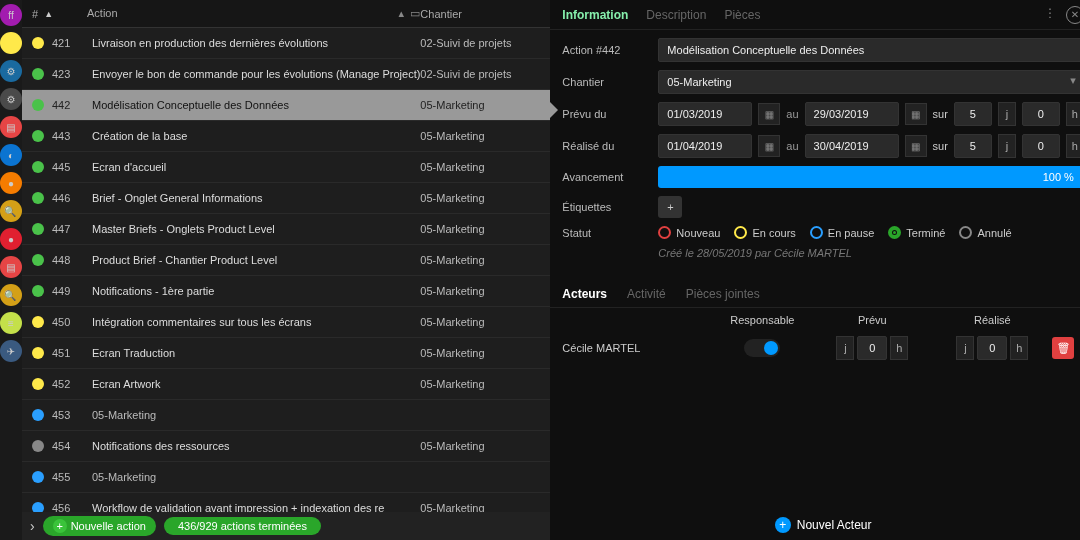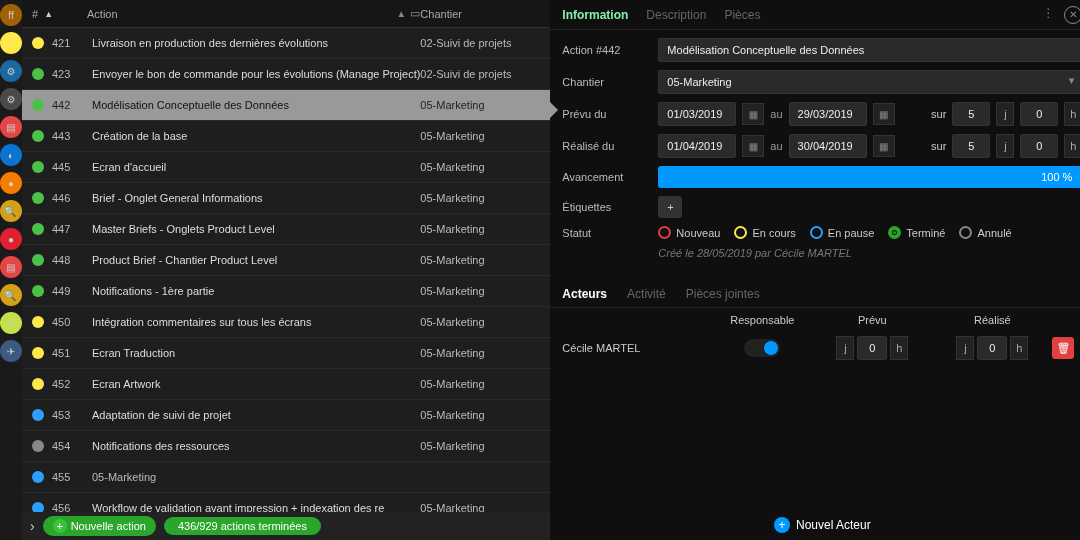--- a/index.html
+++ b/index.html
@@ -2,21 +2,21 @@
 <html><head>
 <meta charset="utf-8">
 <style>
 *{box-sizing:border-box;margin:0;padding:0;font-family:Arial,Helvetica,sans-serif}
 body{background:#000;color:#ccc;font-size:12px;width:1080px;height:540px;overflow:hidden;display:flex}
 .rail{width:30px;background:#1a1a1a;display:flex;flex-direction:column;align-items:center;padding-top:4px;gap:6px}
 .rail-icon{width:22px;height:22px;border-radius:50%;display:flex;align-items:center;justify-content:center;font-size:10px}
 .list-panel{width:575px;background:#1e1e1e;display:flex;flex-direction:column;position:relative}
 .list-header{display:flex;align-items:center;height:28px;background:#161616;color:#aaa;padding:0 10px;font-size:11px;border-bottom:1px solid #333}
 .hcol-num{width:55px;display:flex;align-items:center;gap:6px}
-.hcol-act{flex:1;display:flex;align-items:center;gap:8px}
+.hcol-act{flex:1;display:flex;gap:8px}
 .hcol-ch{width:120px}
 .sort-icons{margin-left:auto;display:flex;gap:6px;color:#888}
 .up{font-size:9px;color:#ccc}
 .rows{flex:1;overflow:hidden}
 .row{display:flex;align-items:center;height:31px;padding:0 10px;border-bottom:1px solid #2a2a2a;font-size:11px;color:#ddd;cursor:pointer}
 .row.sel{background:#999;color:#111}
 .dot{width:12px;height:12px;border-radius:50%;flex-shrink:0}
 .rnum{width:40px;margin-left:8px;color:#bbb}
 .row.sel .rnum{color:#222}
 .ract{flex:1;white-space:nowrap;overflow:hidden;text-overflow:ellipsis}
@@ -33,21 +33,21 @@
 .tabs-top .active{color:#86efac;font-weight:bold}
 .tabs-top .right{margin-left:auto;display:flex;gap:10px;color:#888}
 .circle-x{width:18px;height:18px;border:1.5px solid #888;border-radius:50%;display:flex;align-items:center;justify-content:center;font-size:10px}
 .form{padding:8px 12px;display:grid;grid-template-columns:88px 1fr;row-gap:8px;column-gap:8px;font-size:11px;align-items:center}
 .flabel{color:#bbb}
 .input{background:#2a2a2a;border:1px solid #333;color:#eee;height:24px;padding:0 8px;border-radius:2px;font-size:11px}
 .input.full{width:100%}
 .select{position:relative}
 .select::after{content:"▾";position:absolute;right:8px;top:4px;color:#888}
 .date-row{display:flex;align-items:center;gap:6px}
-.date-row .input{width:78px}
+.date-row .input{width:94px}
 .cal{width:22px;height:22px;border:1px solid #333;background:#222;display:flex;align-items:center;justify-content:center;color:#888;font-size:10px}
 .au{color:#999;font-size:11px}
 .sur{margin-left:auto;display:flex;align-items:center;gap:6px}
 .sur .input{width:38px;text-align:center}
 .unit{width:18px;text-align:center;color:#aaa;background:#222;border:1px solid #333;height:24px;display:flex;align-items:center;justify-content:center}
 .progress-bar{height:22px;background:#0099ff;border-radius:3px;display:flex;align-items:center;justify-content:flex-end;padding:0 10px;color:#fff;font-size:11px}
 .tag-add{width:24px;height:22px;background:#333;border-radius:3px;display:flex;align-items:center;justify-content:center;color:#ccc}
 .status-row{display:flex;gap:14px;align-items:center}
 .st{display:flex;align-items:center;gap:5px;color:#ccc;font-size:11px}
 .ring{width:13px;height:13px;border-radius:50%;border:2px solid}
@@ -65,21 +65,21 @@
 .mini-inputs{display:flex;gap:3px;justify-content:center}
 .mini-inputs .input{width:30px;text-align:center}
 .trash{width:22px;height:22px;background:#e04040;border-radius:3px;display:flex;align-items:center;justify-content:center;color:#fff;font-size:11px}
 .detail-footer{margin-top:auto;height:30px;display:flex;align-items:center;justify-content:center;gap:6px;color:#fff;font-size:12px}
 .plus-blue{width:16px;height:16px;border-radius:50%;background:#0099ff;display:flex;align-items:center;justify-content:center;font-size:12px;color:#fff}
 </style>
 </head>
 <body>
 
 <div class="rail">
-    <div class="rail-icon" style="background: #a16207;">ff</div>
+    <div class="rail-icon" style="background: #a21caf;">ff</div>
     <div class="rail-icon" style="background: rgb(255, 233, 74);"></div>
     <div class="rail-icon" style="background: rgb(26, 106, 160);">⚙</div>
     <div class="rail-icon" style="background: rgb(74, 74, 74);">⚙</div>
     <div class="rail-icon" style="background: rgb(230, 69, 69);">▤</div>
     <div class="rail-icon" style="background: rgb(11, 116, 209);">◐</div>
     <div class="rail-icon" style="background: rgb(245, 124, 0);">●</div>
     <div class="rail-icon" style="background: rgb(212, 160, 23);">🔍</div>
     <div class="rail-icon" style="background: rgb(224, 32, 48);">●</div>
     <div class="rail-icon" style="background: rgb(230, 69, 69);">▤</div>
     <div class="rail-icon" style="background: rgb(212, 160, 23);">🔍</div>
@@ -171,21 +171,20 @@
       </div>
       <div class="row">
         <span class="dot" style="background:#ffe94a"></span>
         <span class="rnum">452</span>
         <span class="ract">Ecran Artwork</span>
         <span class="rch">05-Marketing</span>
       </div>
       <div class="row">
         <span class="dot" style="background:#2a9fff"></span>
         <span class="rnum">453</span>
-        <span class="ract">Adaptation de suivi de projet</span>
         <span class="rch">05-Marketing</span>
       </div>
       <div class="row">
         <span class="dot" style="background:#888"></span>
         <span class="rnum">454</span>
         <span class="ract">Notifications des ressources</span>
         <span class="rch">05-Marketing</span>
       </div>
       <div class="row">
         <span class="dot" style="background:#2a9fff"></span>

